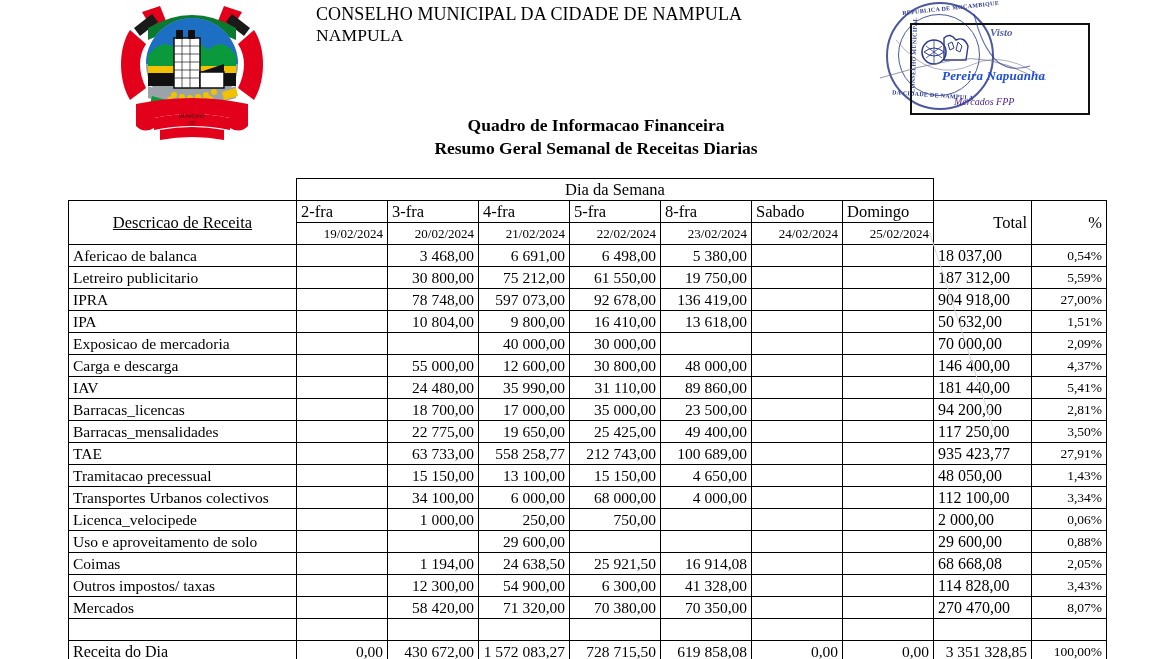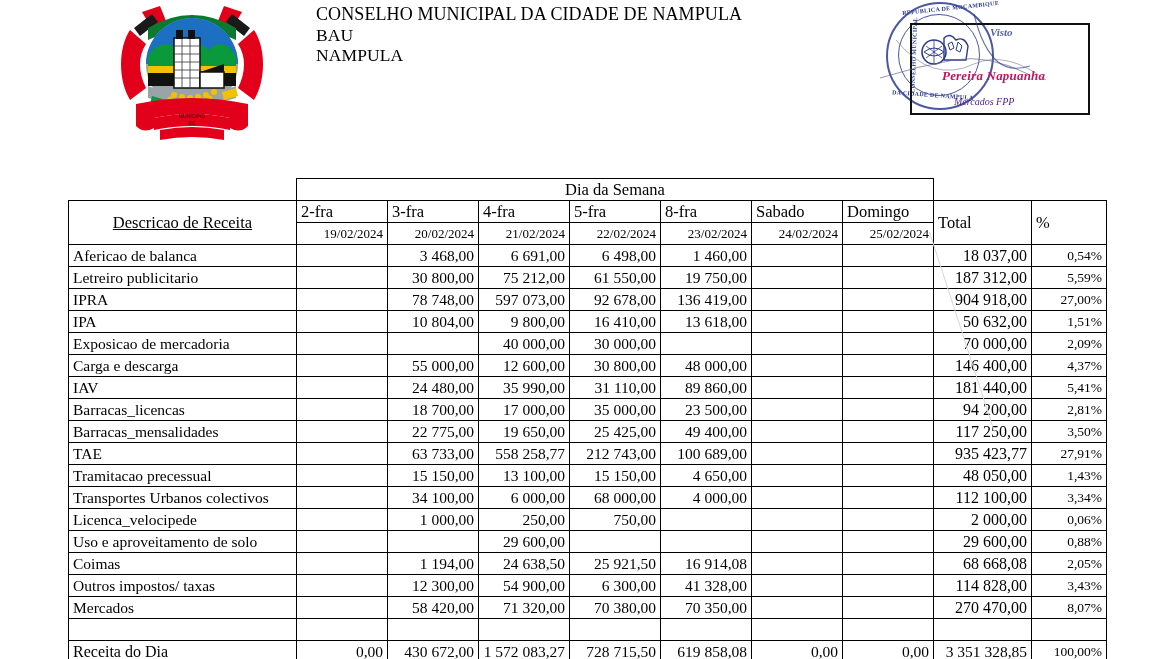--- a/index.html
+++ b/index.html
@@ -118,21 +118,21 @@
     color: #2b3a8f;
     font-size: 11px;
     font-style: italic;
     font-weight: bold;
     opacity: .8;
   }
   .stamp-sign {
     position: absolute;
     left: 64px;
     top: 68px;
-    color: #be185d;
+    color: #1d4ed8;
     font-size: 13px;
     font-weight: bold;
     font-style: italic;
     letter-spacing: .2px;
     white-space: nowrap;
   }
   .stamp-role {
     position: absolute;
     left: 76px;
     top: 96px;
@@ -198,35 +198,34 @@
     height: 21px;
     margin-top: 15px;
   }
   .hdr-desc {
     text-align: center;
     font-weight: bold;
     font-size: 16.5px;
     text-decoration: underline;
   }
   .hdr-total {
-    text-align: left;
+    text-align: right;
     font-weight: bold;
     font-size: 16.5px;
     margin-top: 40px;
   }
   .desc-cell {
     text-align: left;
     padding-left: 6px;
   }
   .num {
     text-align: right;
     padding-right: 4px;
   }
   .total-cell {
-    text-align: right;
     padding-right: 5px;
     font-weight: bold;
     font-size: 16px;
   }
   .pct-cell {
     text-align: right;
     padding-right: 6px;
     font-size: 13.5px;
   }
   .spacer-row td { height: 15px; }
@@ -313,24 +312,27 @@
       <text x="80" y="118" text-anchor="middle" font-family="'Liberation Sans',sans-serif" font-size="5" fill="#7a0010" font-weight="bold">MUNICIPIO</text>
       <text x="80" y="125" text-anchor="middle" font-family="'Liberation Sans',sans-serif" font-size="5" fill="#7a0010" font-weight="bold">DE</text>
       <text x="80" y="132" text-anchor="middle" font-family="'Liberation Sans',sans-serif" font-size="5" fill="#7a0010" font-weight="bold">NAMPULA</text>
 
       <path d="M48 130 Q80 124 112 130 L112 140 Q80 134 48 140 Z" fill="#e2001a"></path>
     </svg>
   </div>
 
   <div class="org-block">
     <div class="l1">CONSELHO MUNICIPAL DA CIDADE DE NAMPULA</div>
-    <div>BAU</div>
     <div>NAMPULA</div>
   </div>
 
+  <div class="titles">
+    <div>Quadro de Informacao Financeira</div>
+    <div>Resumo Geral Semanal de Receitas Diarias</div>
+  </div>
 
   <div class="stamp-area">
     <div class="stamp-circle"></div>
     <div class="stamp-circle inner"></div>
     <div class="stamp-arc-text">
       <span class="arc-top">REPUBLICA DE MOÇAMBIQUE</span>
       <span class="arc-left">CONSELHO MUNICIPAL</span>
       <span class="arc-bottom">DA CIDADE DE NAMPULA</span>
     </div>
     <div class="stamp-emblem">
@@ -398,21 +400,21 @@
         <td class="hdr-date">25/02/2024</td>
       </tr>
     </thead>
     <tbody id="fin-body">
         <tr>
           <td class="desc-cell">Afericao de balanca</td>
           <td class="num"></td>
           <td class="num">3 468,00</td>
           <td class="num">6 691,00</td>
           <td class="num">6 498,00</td>
-          <td class="num">1 460,00</td>
+          <td class="num">5 380,00</td>
           <td class="num"></td>
           <td class="num"></td>
           <td class="total-cell">18 037,00</td>
           <td class="pct-cell">0,54%</td>
         </tr>
         <tr>
           <td class="desc-cell">Letreiro publicitario</td>
           <td class="num"></td>
           <td class="num">30 800,00</td>
           <td class="num">75 212,00</td>

